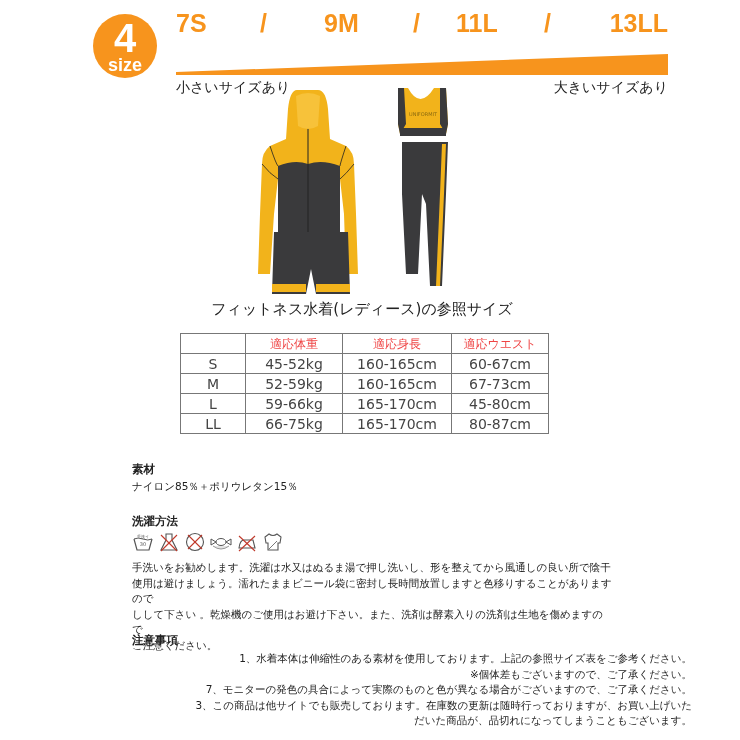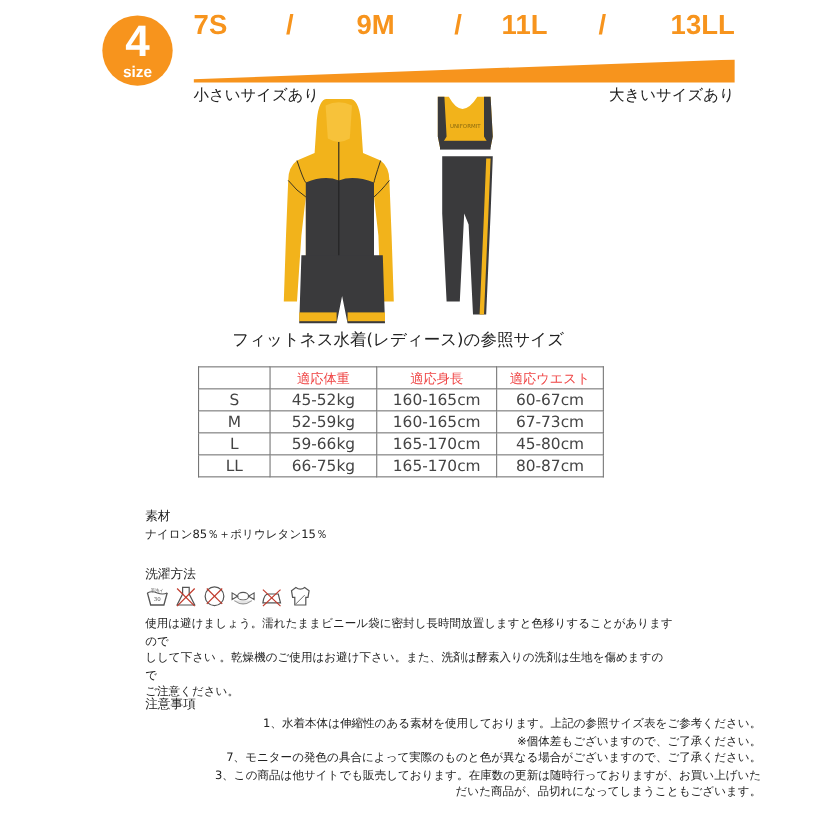--- a/index.html
+++ b/index.html
@@ -4,21 +4,21 @@
   <style>
     html, body { margin: 0; padding: 0; background: #ffffff; }
     body { width: 740px; height: 740px; position: relative; overflow: hidden;
            font-family: "DejaVu Sans", sans-serif; color: #222; }
 
     
     .size-badge { position: absolute; left: 93px; top: 14px; width: 64px; height: 64px;
                   border-radius: 50%; background: #f7941d; color: #fff; text-align: center; }
     .size-badge .num { position: absolute; left: 0; right: 0; top: 0px; font-size: 40px; font-weight: bold;
                        line-height: 48px; font-family: "Liberation Sans", sans-serif; }
-    .size-badge .lbl { position: absolute; left: 0; right: 0; top: 44px; font-size: 14px; font-weight: bold;
+    .size-badge .lbl { position: absolute; left: 0; right: 0; top: 44px; font-size: 18px; font-weight: bold;
                        line-height: 14px; font-family: "Liberation Sans", sans-serif; }
 
     .size-scale { position: absolute; left: 176px; top: 8px; width: 492px; height: 30px; }
     .size-scale span { position: absolute; top: 0; font-family: "Liberation Sans", sans-serif;
                        font-weight: bold; font-size: 25px; color: #f7941d; line-height: 30px; }
     .size-note { position: absolute; font-size: 14px; color: #222; top: 39px; line-height: 12px; margin-top: 42px; }
 
     .wedge { position: absolute; left: 176px; top: 54px; width: 492px; height: 22px; }
 
     
@@ -29,21 +29,21 @@
                    font-size: 15px; color: #222; }
     table.size-table { position: absolute; left: 180px; top: 333px; border-collapse: collapse;
                        font-size: 14px; color: #444; }
     table.size-table td, table.size-table th { border: 1px solid #777; padding: 0; height: 19px;
                        text-align: center; font-weight: normal; line-height: 18px; }
     table.size-table th { font-size: 12px; color: #ef4444; }
     .c0 { width: 64px; } .c1 { width: 96px; } .c2 { width: 108px; } .c3 { width: 96px; }
 
     
     .section { position: absolute; left: 132px; }
-    .h { font-size: 11.5px; color: #222; line-height: 15px; }
+    .h { font-size: 11.5px; color: #222; line-height: 15px; font-weight: bold; }
     .t { font-size: 10.5px; color: #222; line-height: 15px; }
     .care-icons { display: flex; gap: 4px; margin-top: 2px; }
     .care-icons svg { width: 22px; height: 22px; }
     .para { position: absolute; left: 132px; top: 560px; width: 480px; font-size: 10.5px; line-height: 15.5px; color: #222; }
     .notes { position: absolute; left: 132px; top: 633px; width: 560px; }
     .notes .item { font-size: 10.5px; line-height: 15.5px; color: #222; text-align: right; }
     .notes .indent { padding-left: 14px; }
   </style>
 </head>
 <body>
@@ -170,20 +170,21 @@
       <line x1="19" y1="5" x2="3" y2="20" stroke="#c0392b" stroke-width="1.1"></line>
     </svg>
     <svg viewBox="0 0 22 22">
       <path d="M7,3 Q11,6 15,3 L19,6 L18,12 L16,12 L16,19 L6,19 L6,12 L4,12 L3,6 Z" stroke="#555" stroke-width="1.1" fill="none"></path>
       <line x1="7" y1="18" x2="15" y2="10" stroke="#555" stroke-width="0.8"></line>
     </svg>
   </div>
 </div>
 
 <div class="para">
+  <div>手洗いをお勧めします。洗濯は水又はぬるま湯で押し洗いし、形を整えてから風通しの良い所で陰干</div>
   <div>使用は避けましょう。濡れたままビニール袋に密封し長時間放置しますと色移りすることがありますので</div>
   <div>しして下さい 。乾燥機のご使用はお避け下さい。また、洗剤は酵素入りの洗剤は生地を傷めますので</div>
   <div>ご注意ください。</div>
 </div>
 
 <div class="notes">
   <div class="h" style="margin-bottom:3px">注意事項</div>
   <div class="item">1、水着本体は伸縮性のある素材を使用しております。上記の参照サイズ表をご参考ください。</div>
   <div class="item indent">※個体差もございますので、ご了承ください。</div>
   <div class="item">7、モニターの発色の具合によって実際のものと色が異なる場合がございますので、ご了承ください。</div>

